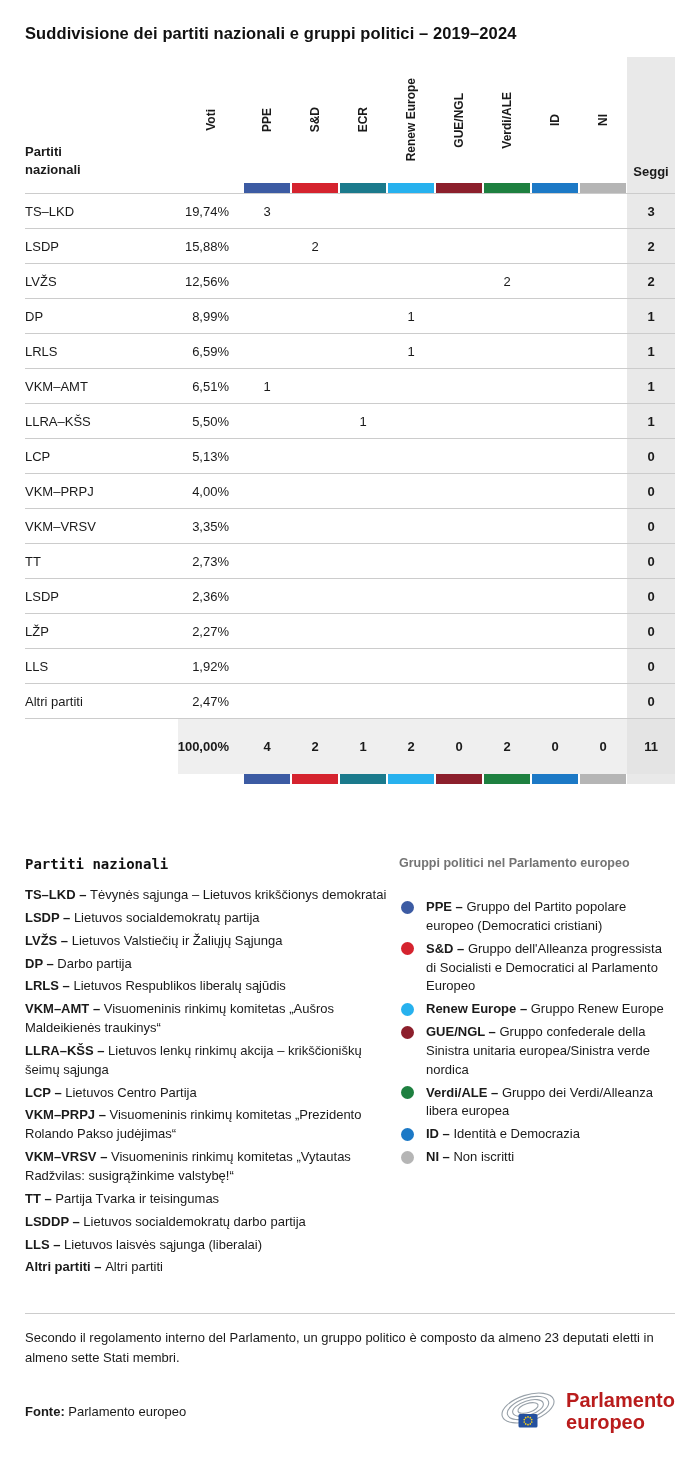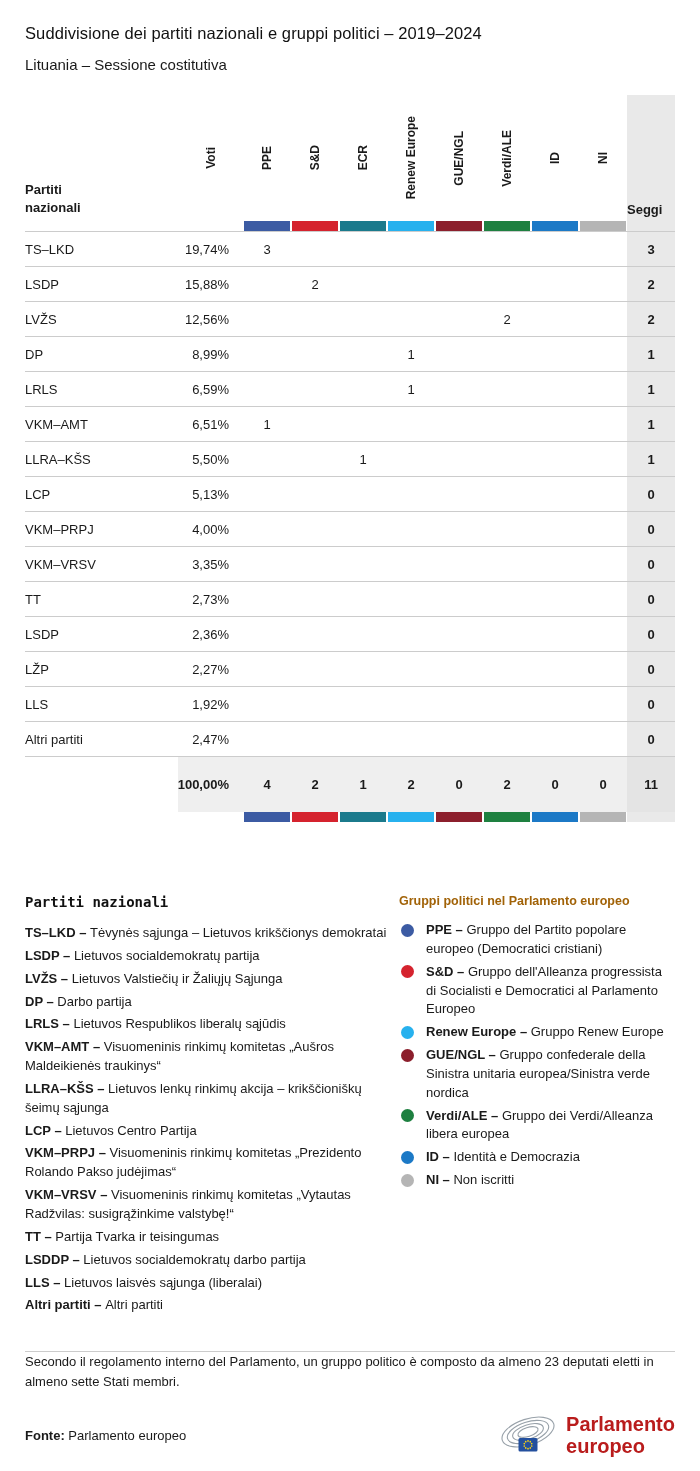--- a/index.html
+++ b/index.html
@@ -1,33 +1,33 @@
 <!DOCTYPE html>
 <html><head>
 <meta charset="utf-8">
 <title>Suddivisione dei partiti nazionali e gruppi politici</title>
 <style>
   *{box-sizing:border-box;margin:0;padding:0}
   html,body{background:#fff}
   body{width:700px;font-family:"Liberation Sans",sans-serif;color:#1a1a1a;-webkit-font-smoothing:antialiased}
   .page{padding:24px 25px 14px;min-height:1471px}
 
-  h1{font-size:16.5px;font-weight:normal;letter-spacing:.1px;margin-bottom:13px;color:#111}
+  h1{font-size:16.5px;font-weight:bold;letter-spacing:.1px;margin-bottom:13px;color:#111}
   h2{font-size:15px;font-weight:normal;color:#1a1a1a;margin-bottom:22px}
 
   
   .table{margin-top:14px}
   .trow{display:grid;grid-template-columns:153px 65px repeat(8,48px) 48px}
 
   .th{height:126px;position:relative}
   .rot-th{display:flex;align-items:center;justify-content:center}
   .vert{writing-mode:vertical-rl;transform:rotate(180deg);font-weight:bold;font-size:12px;white-space:nowrap}
   .party-th{display:flex;flex-direction:column;justify-content:flex-end;padding-bottom:4px}
   .party-th span{display:block;width:64px;font-weight:bold;font-size:13px;line-height:1.4}
-  .seggi-th{display:flex;align-items:flex-end;justify-content:flex-start;font-weight:bold;font-size:13px;padding-bottom:4px}
+  .seggi-th{display:flex;align-items:flex-end;justify-content:center;font-weight:bold;font-size:13px;padding-bottom:4px}
   .seggi-bgcol{background:#e9e9e9}
 
   .bars-row{height:10px}
   .bar-cell{padding:0 1px}
   .bar{height:10px;width:100%}
 
   .body-row>div, .total-row>div{height:35px;display:flex;align-items:center;font-size:13px;border-top:1px solid #ccc}
   .party-cell{font-weight:normal}
   .voti-cell{justify-content:flex-end;padding-right:14px}
   .num-cell{justify-content:center}
@@ -37,40 +37,39 @@
   .total-row .total-bg{background:#efefef}
   .total-row .seggi-cell{background:#e4e4e4}
 
   
   .legend{display:flex;gap:12px;margin-top:72px}
   .legend-left{width:362px;flex:none}
   .legend-right{flex:1}
   .legend-left h3{font-family:"DejaVu Sans Mono","Liberation Mono",monospace;font-size:14px;font-weight:bold;margin-bottom:14px;color:#111}
   .legend-left p{font-size:13px;line-height:1.45;margin-bottom:4px}
   .legend-left b,.group-item b{font-weight:bold}
-  .legend-right h3{font-size:12.5px;font-weight:bold;margin-bottom:13px;color:#a16207}
+  .legend-right h3{font-size:12.5px;font-weight:bold;margin-bottom:28px;color:#737373}
   .group-item{position:relative;padding-left:27px;margin-bottom:4px;font-size:13px;line-height:1.45}
   .group-item .dot{position:absolute;left:2px;top:2.5px;width:13px;height:13px;border-radius:50%}
 
   
-  .rule{border-top:1px solid #ccc;margin-top:32px;}
+  .rule{border-top:1px solid #ccc;margin-top:32px;padding-top:14px}
   .note{font-size:13px;line-height:1.55;color:#1a1a1a}
   .footer-row{display:flex;justify-content:space-between;align-items:center;margin-top:20px}
   .fonte{font-size:13px}
   .fonte b{font-weight:bold}
   .logo{display:flex;align-items:center;gap:9px}
   .logo-text{font-size:20px;font-weight:bold;color:#b91c1c;line-height:1.12;white-space:pre-line}
 </style>
 </head>
 <body>
 
 <div class="page">
 
   <h1>Suddivisione dei partiti nazionali e gruppi politici – 2019–2024</h1>
-  <h2>Lituania – Sessione costitutiva</h2>
 
   <div class="table">
 
     <div class="trow">
       <div class="th party-th">
           <span>Partiti nazionali</span>
         </div>
       <div class="th rot-th">
           <span class="vert">Voti</span>
         </div>

